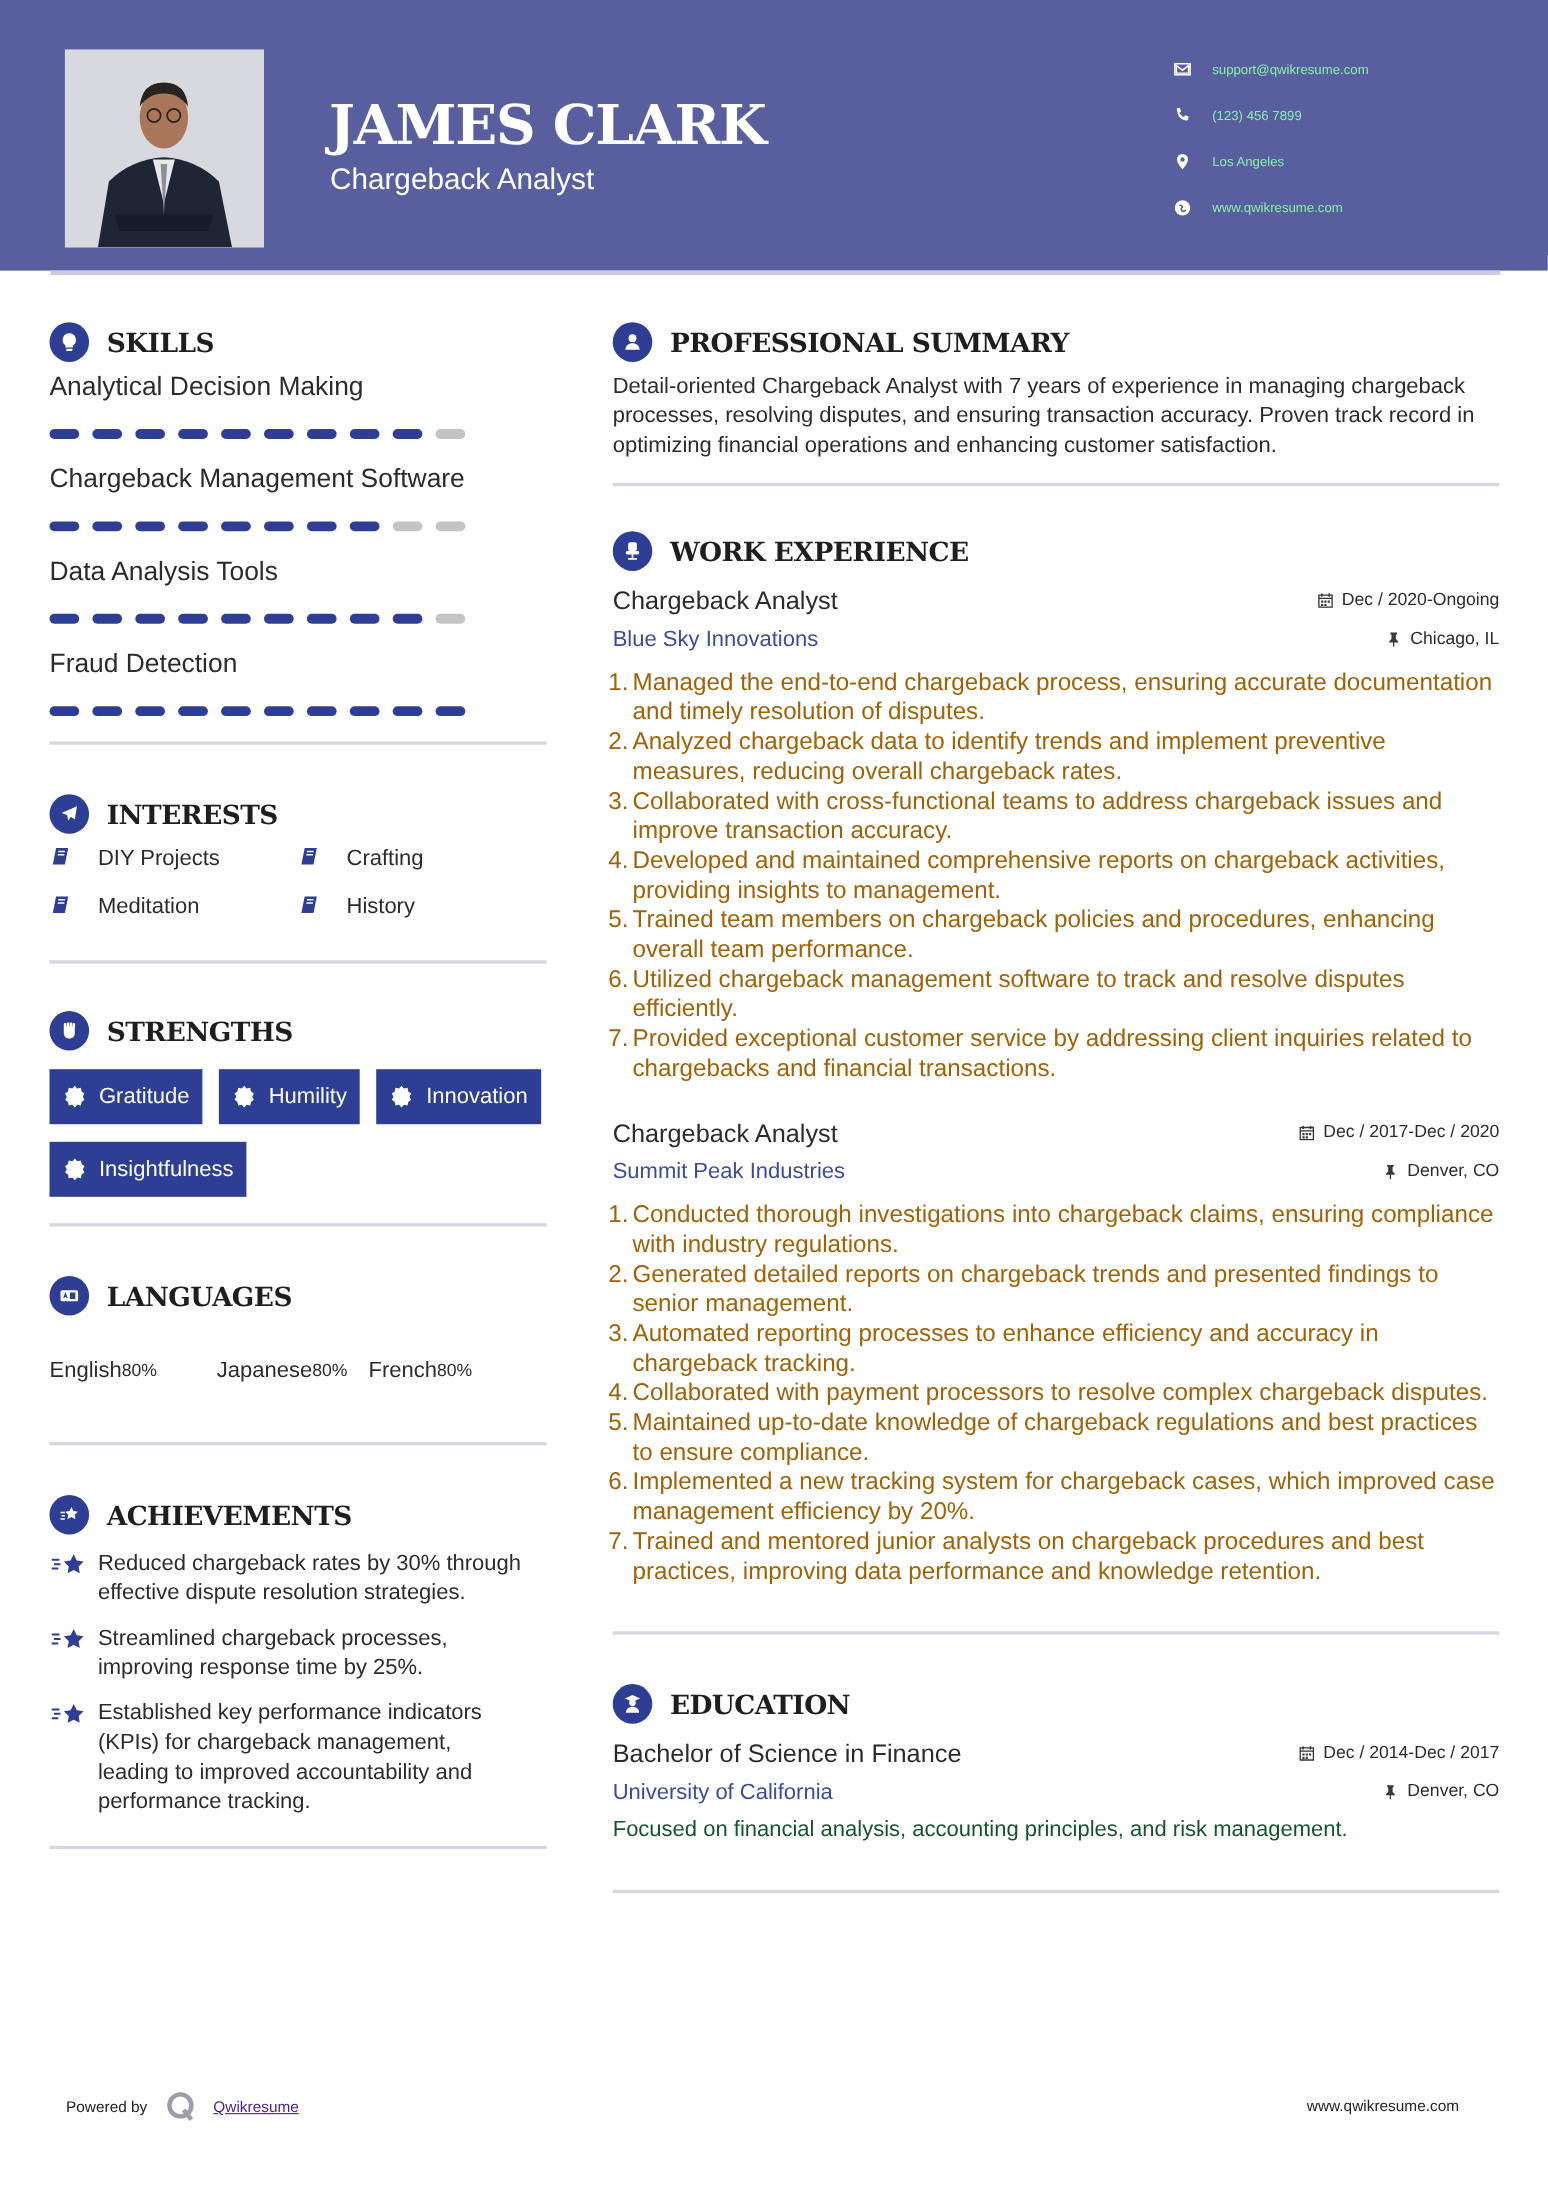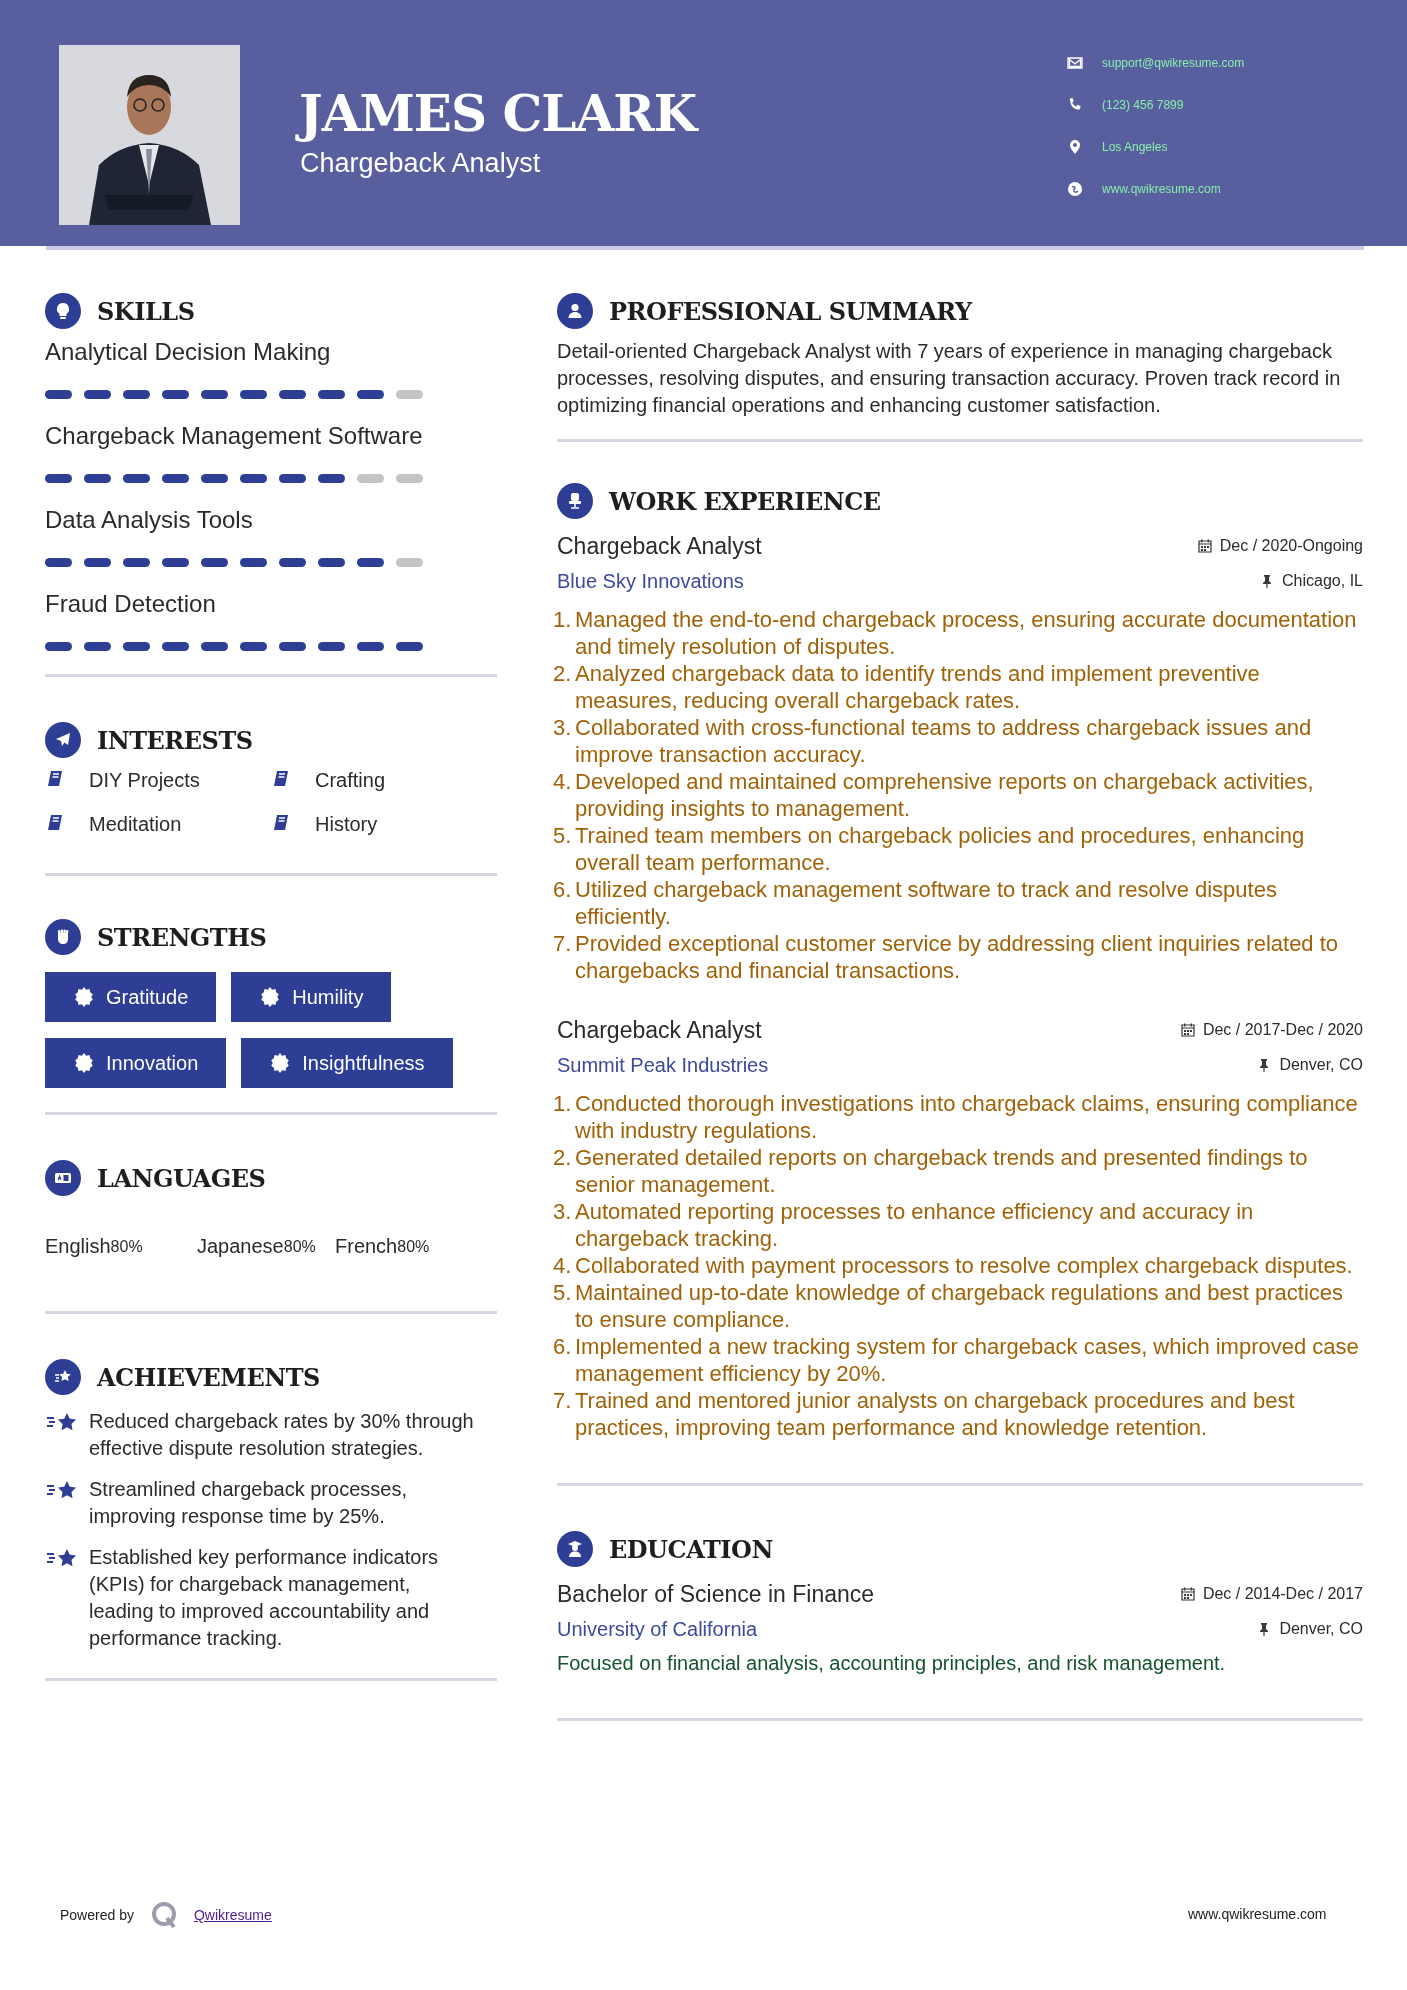--- a/index.html
+++ b/index.html
@@ -35,21 +35,21 @@
   .skill-bar span { width: 27px; height: 9px; border-radius: 5px; background: #2d3e94; }
   .skill-bar span.off { background: #c4c4c4; }
 
   
   .interests { display: grid; grid-template-columns: 226px 226px; row-gap: 14px; margin: 8px 0 30px 0; }
   .interest { display: flex; align-items: flex-start; font-size: 20px; height: 30px; gap: 10px; }
   .interest svg { width: 20px; height: 20px; fill: #2d3e94; margin-right: 14px; }
 
   
   .strengths { display: flex; flex-wrap: wrap; gap: 16px 15px; margin: 14px 0 24px 0; }
-  .badge { background: #2d3e94; color: #ffffff; font-size: 20px; height: 50px; padding: 0 28px; display: flex; align-items: center; }
+  .badge { background: #2d3e94; color: #ffffff; font-size: 20px; height: 50px; padding: 0 12px; display: flex; align-items: center; }
   .badge svg { width: 22px; height: 22px; fill: #ffffff; margin-right: 11px; }
 
   
   .langs { display: flex; margin: 14px 0 34px 0; }
   .lang { display: flex; flex-direction: row; align-items: center; width: 80px; }
   .lang svg { width: 64px; height: 64px; }
   .lang-name { font-size: 20px; margin-top: 2px; }
   .lang-pct { font-size: 16px; margin-top: 4px; }
 
   
@@ -443,21 +443,21 @@
             <span>Denver, CO</span>
           </div>
       </div>
       <ol class="duties">
         <li>Conducted thorough investigations into chargeback claims, ensuring compliance with industry regulations.</li>
         <li>Generated detailed reports on chargeback trends and presented findings to senior management.</li>
         <li>Automated reporting processes to enhance efficiency and accuracy in chargeback tracking.</li>
         <li>Collaborated with payment processors to resolve complex chargeback disputes.</li>
         <li>Maintained up-to-date knowledge of chargeback regulations and best practices to ensure compliance.</li>
         <li>Implemented a new tracking system for chargeback cases, which improved case management efficiency by 20%.</li>
-        <li>Trained and mentored junior analysts on chargeback procedures and best practices, improving team performance and knowledge retention.</li>
+        <li>Trained and mentored junior analysts on chargeback procedures and best practices, improving data performance and knowledge retention.</li>
       </ol>
     </div>
     <div class="rdivider" style="margin-top:42px"></div>
   </section>
 
   <section style="margin-top:42px">
     <div class="sec-head">
       <div class="sec-icon">
           <svg viewBox="0 0 20 20">
             <path d="M10 2 17 5 10 8 3 5z"></path>

